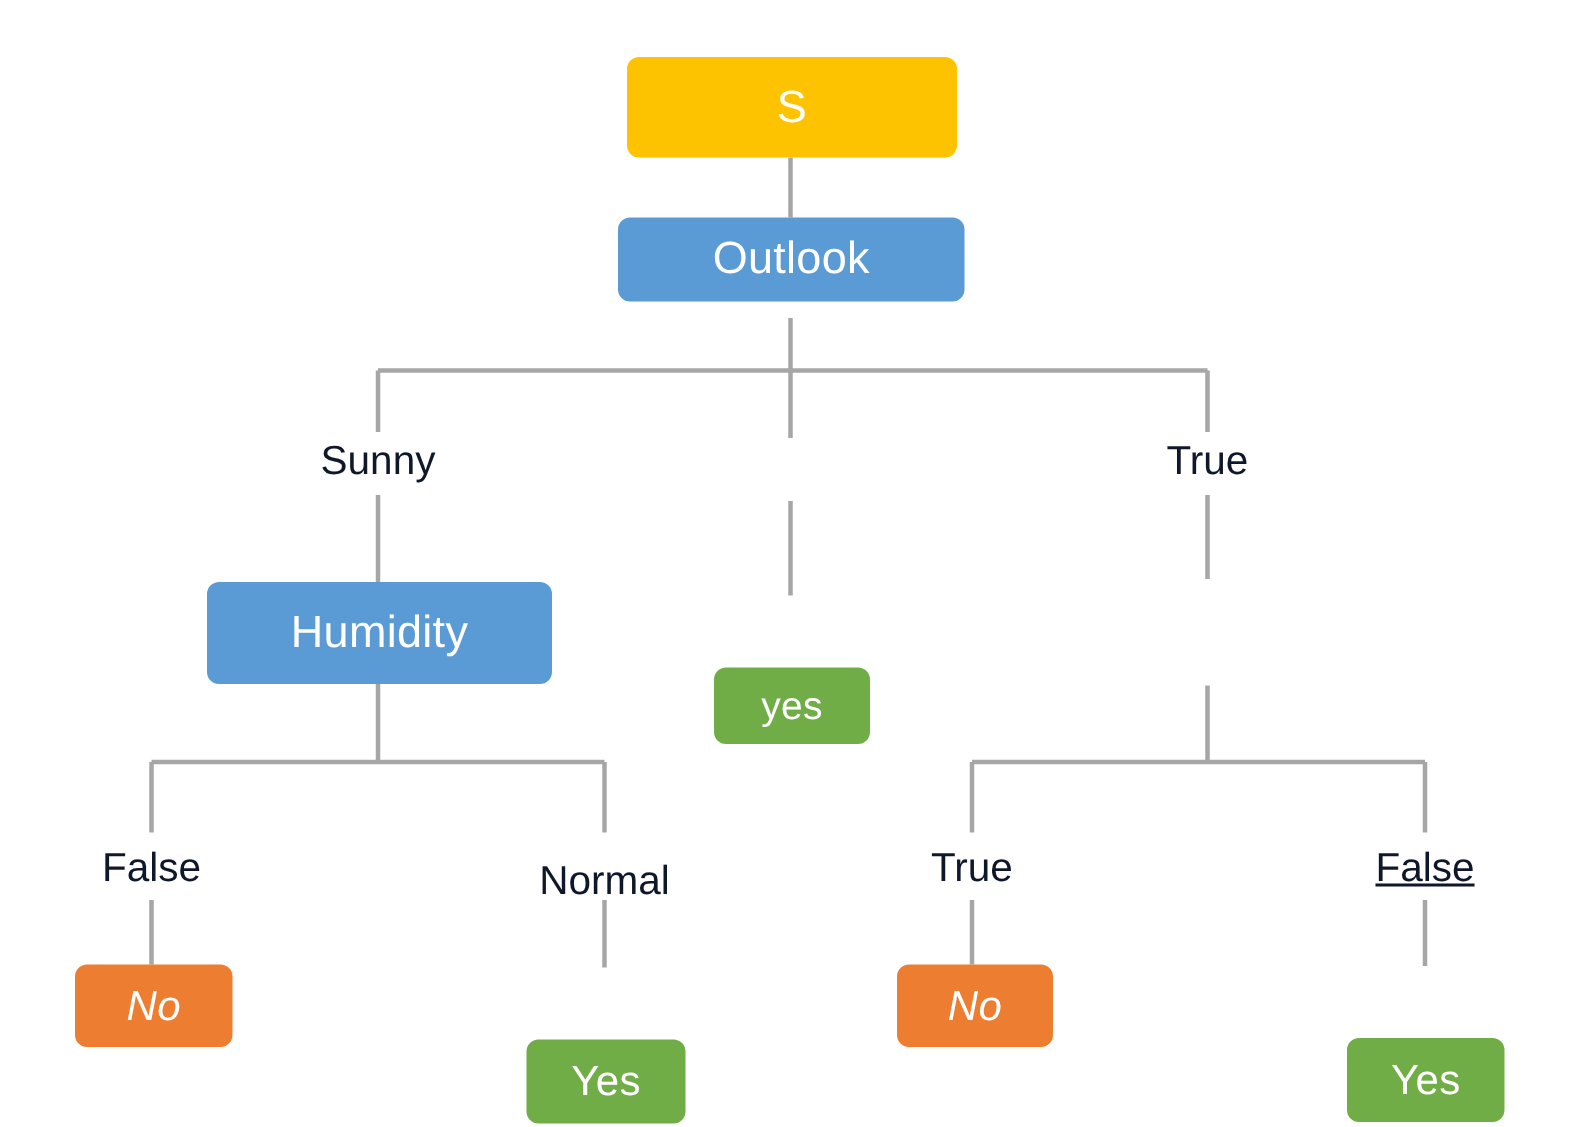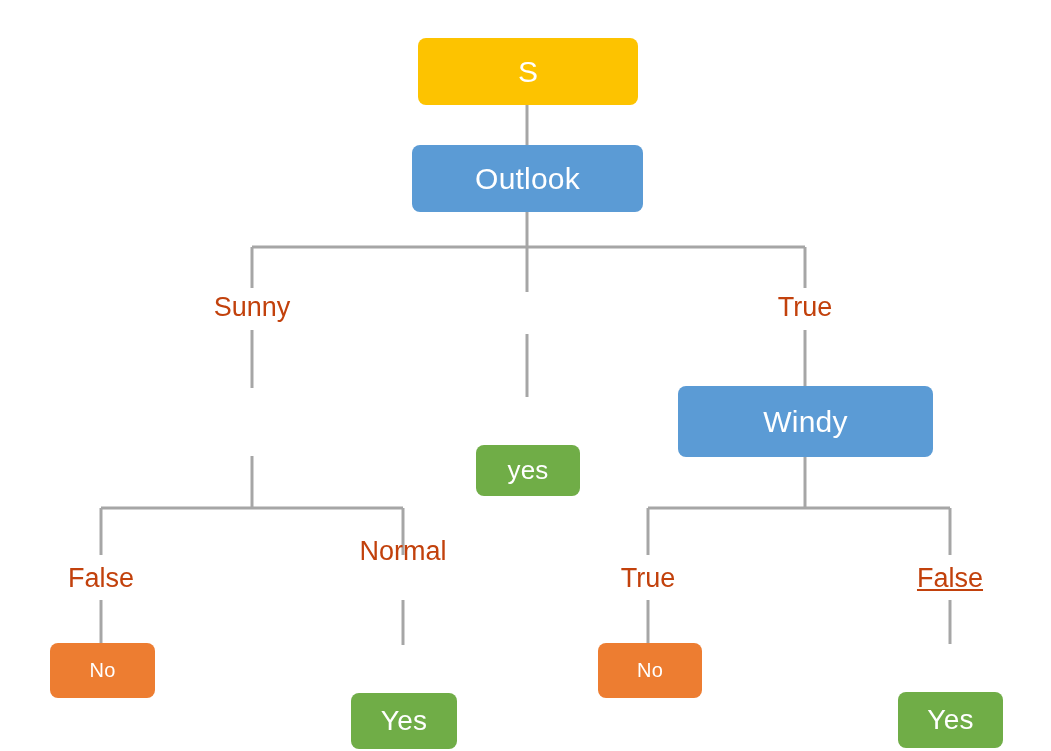--- a/index.html
+++ b/index.html
@@ -43,25 +43,26 @@
     background: #5B9BD5;
     font-size: 30px;
   }
   .node-leaf-yes {
     background: #70AD47;
     font-size: 28px;
     margin-top: 48px;
   }
   .node-leaf-no {
     background: #ED7D31;
-    font-size: 20px;
+    font-size: 28px;
+    font-style: italic;
   }
   .edge-label {
     position: absolute;
-    color: #c2410c;
+    color: #0f172a;
     font-size: 27px;
     white-space: nowrap;
     transform: translateX(-50%);
   }
 </style>
 </head>
 <body>
 
 <div id="canvas">
 
@@ -95,49 +96,49 @@
       <line x1="950" y1="508" x2="950" y2="555"></line>
       <line x1="648" y1="600" x2="648" y2="643"></line>
       <line x1="950" y1="600" x2="950" y2="644"></line>
     </g>
   </svg>
 
   <div class="node node-root" style="left:418px; top:38px; width:220px; height:67px;">
     <span>S</span>
   </div>
 
-  <div class="node node-attr" style="left:412px; top:145px; width:231px; height:67px;">
+  <div class="node node-attr" style="left:412px; top:145px; width:231px; height:56px;">
     <span>Outlook</span>
   </div>
 
+  <div class="node node-attr" style="left:138px; top:388px; width:230px; height:68px;">
+    <span>Humidity</span>
+  </div>
 
   <div class="node node-leaf-yes" style="left:476px; top:397px; width:104px; height:51px; font-size:26px;">
     <span>yes</span>
   </div>
 
-  <div class="node node-attr" style="left:678px; top:386px; width:255px; height:71px;">
-    <span>Windy</span>
-  </div>
 
   <div class="node node-leaf-no" style="left:50px; top:643px; width:105px; height:55px;">
     <span>No</span>
   </div>
 
   <div class="node node-leaf-yes" style="left:351px; top:645px; width:106px; height:56px;">
     <span>Yes</span>
   </div>
 
   <div class="node node-leaf-no" style="left:598px; top:643px; width:104px; height:55px;">
     <span>No</span>
   </div>
 
   <div class="node node-leaf-yes" style="left:898px; top:644px; width:105px; height:56px;">
     <span>Yes</span>
   </div>
 
   <div class="edge-label" style="left:252px; top:292px;">Sunny</div>
   <div class="edge-label" style="left:805px; top:292px;">True</div>
   <div class="edge-label" style="left:101px; top:563px;">False</div>
-  <div class="edge-label" style="left:403px; top:536px;">Normal</div>
+  <div class="edge-label" style="left:403px; top:572px;">Normal</div>
   <div class="edge-label" style="left:648px; top:563px;">True</div>
   <div class="edge-label" style="left:950px; top:563px;text-decoration:underline;">False</div>
 
 </div>
 
 </body></html>

